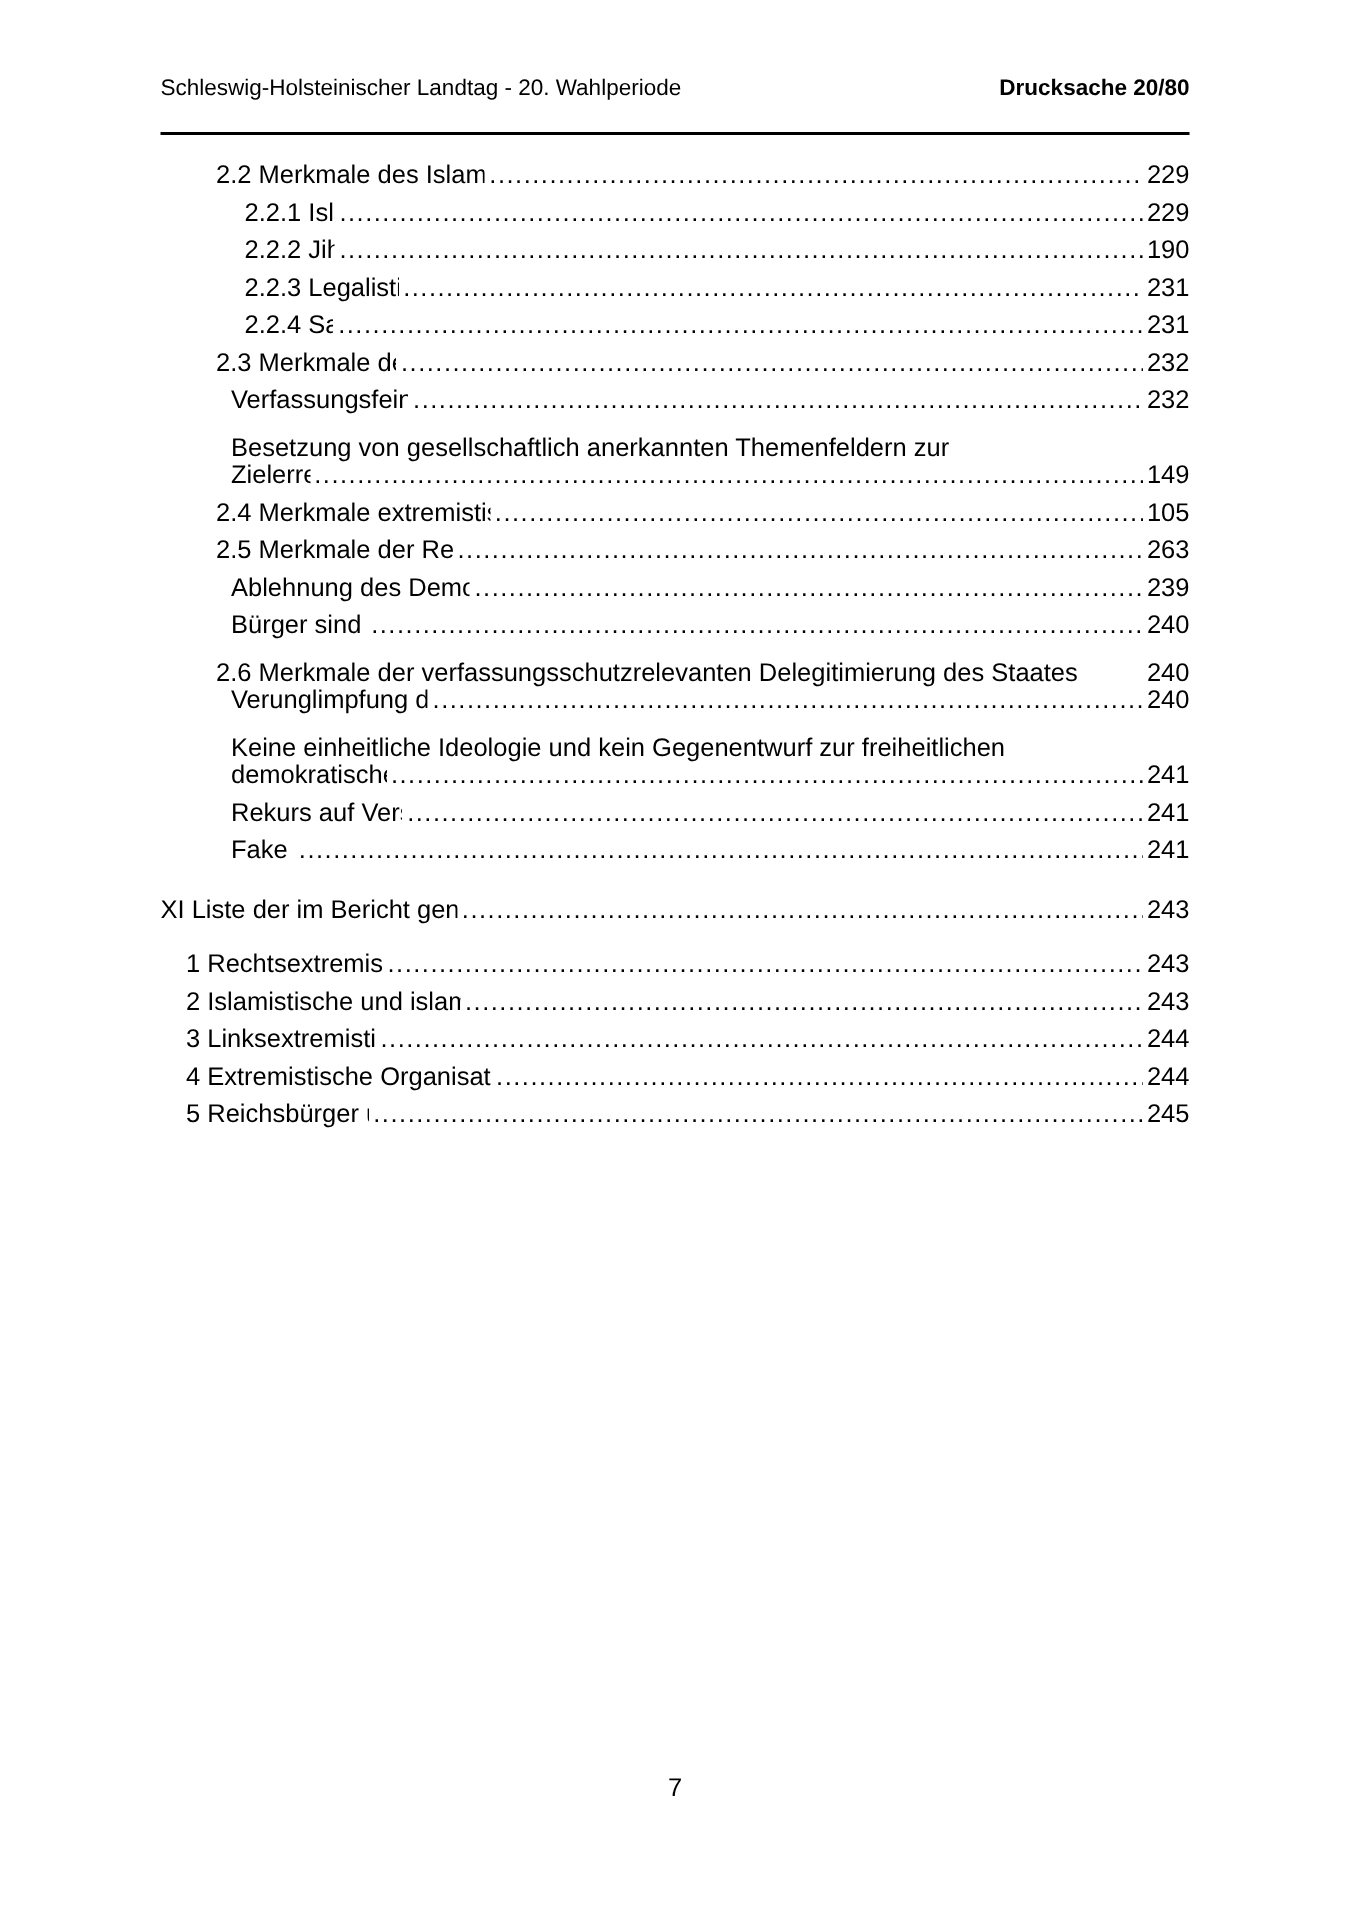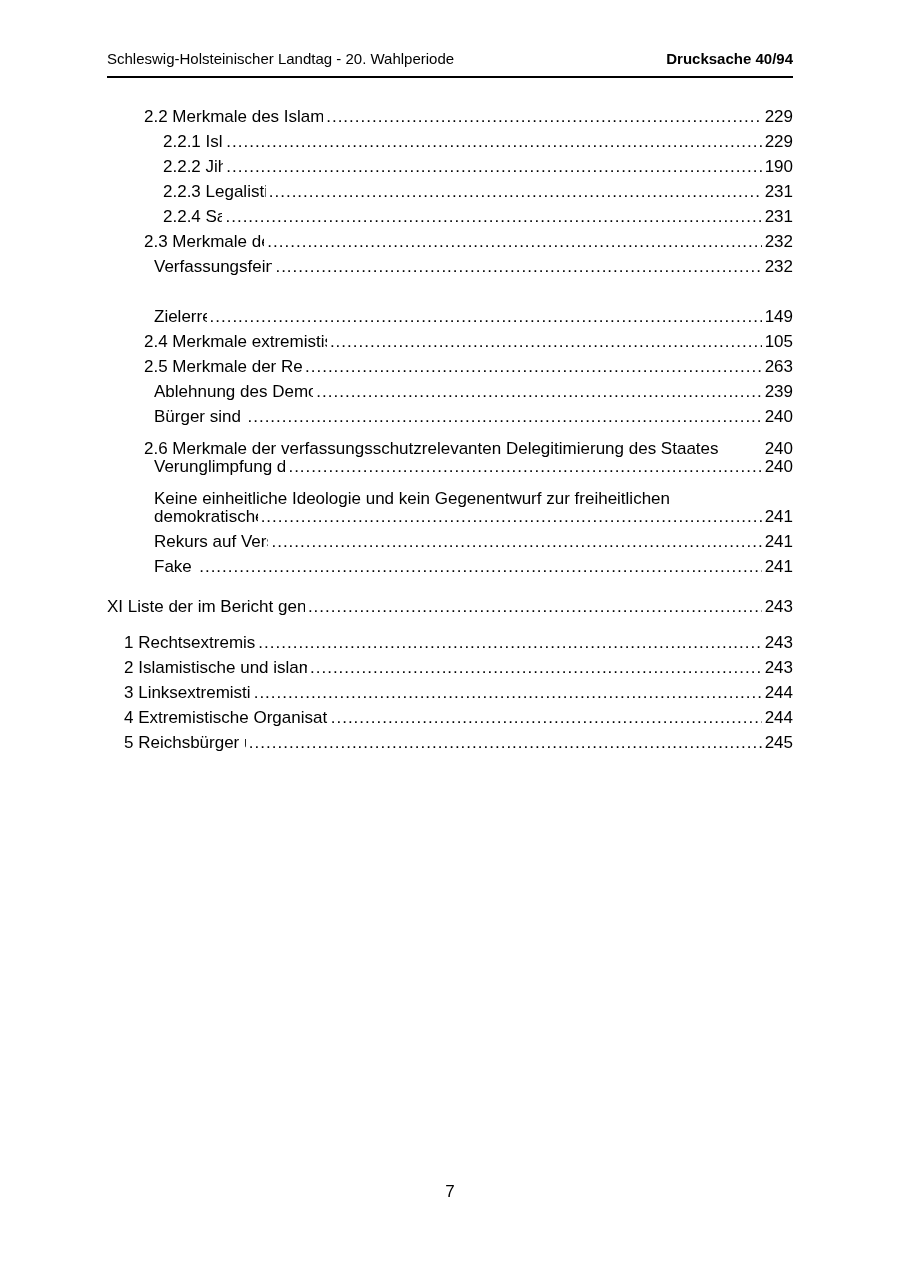--- a/index.html
+++ b/index.html
@@ -23,21 +23,21 @@
     position: absolute;
     left: 107px;
     right: 107px;
     top: 50px;
     display: flex;
     justify-content: space-between;
     align-items: baseline;
     font-size: 15px;
     line-height: 18px;
     border-bottom: 2px solid #000000;
-    padding-bottom: 8px;
+    padding-bottom: 20px;
   }
   .doc-header .hdr-left  { font-weight: 400; white-space: nowrap; }
   .doc-header .hdr-right { font-weight: 700; white-space: nowrap; }
 
   
   .toc {
     position: absolute;
     left: 107px;
     right: 107px;
     top: 104px;
@@ -89,21 +89,21 @@
     font-size: 17px;
   }
 </style>
 </head>
 <body>
 
 <div class="page">
 
   <div class="doc-header">
     <span class="hdr-left">Schleswig-Holsteinischer Landtag - 20. Wahlperiode</span>
-    <span class="hdr-right">Drucksache 40/94</span>
+    <span class="hdr-right">Drucksache 20/80</span>
   </div>
 
   <div class="toc" id="toc">
       <div class="toc-row ind-2">
       <span class="toc-title">2.2 Merkmale des Islamismus und islamistischem Terrorismus</span>
       <span class="leader dotted"></span>
       <span class="toc-page">229</span>
     </div>
       <div class="toc-row ind-3">
       <span class="toc-title">2.2.1 Islamismus</span>
@@ -129,20 +129,21 @@
       <span class="toc-title">2.3 Merkmale des Linksextremismus</span>
       <span class="leader dotted"></span>
       <span class="toc-page">232</span>
     </div>
       <div class="toc-row ind-4">
       <span class="toc-title">Verfassungsfeindliche Zielsetzungen</span>
       <span class="leader dotted"></span>
       <span class="toc-page">232</span>
     </div>
       <div class="toc-row ind-4">
+      <span class="toc-title">Besetzung von gesellschaftlich anerkannten Themenfeldern zur</span>
       <span class="leader"></span>
       <span class="toc-page"></span>
     </div>
       <div class="toc-row ind-4">
       <span class="toc-title">Zielerreichung</span>
       <span class="leader dotted"></span>
       <span class="toc-page">149</span>
     </div>
       <div class="toc-row ind-2">
       <span class="toc-title">2.4 Merkmale extremistischer Bestrebungen mit Auslandsbezug</span>

